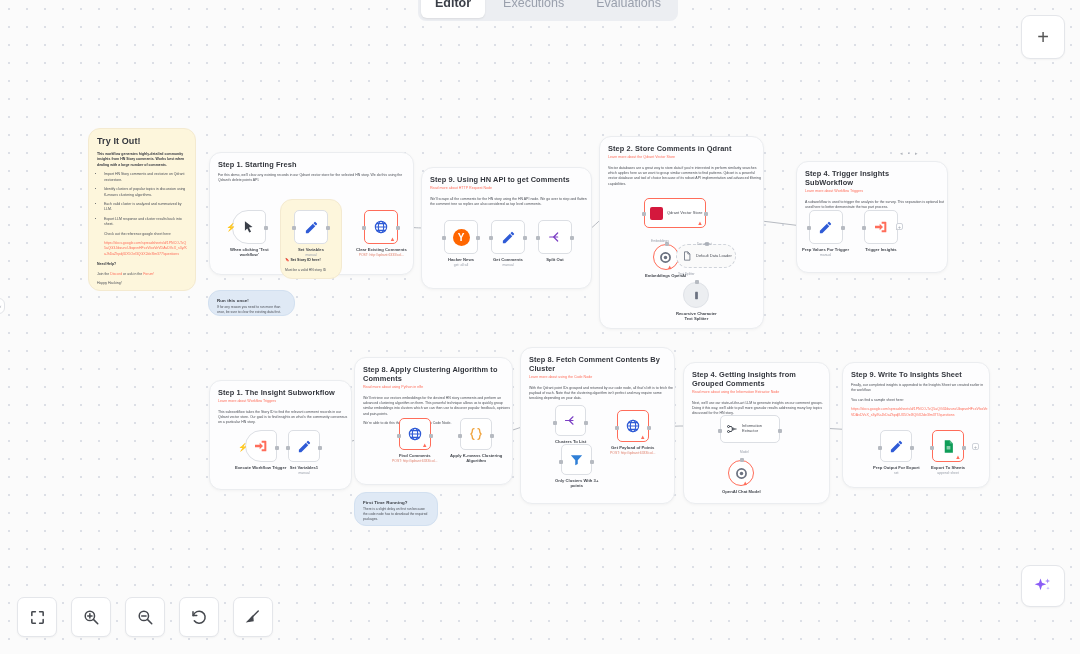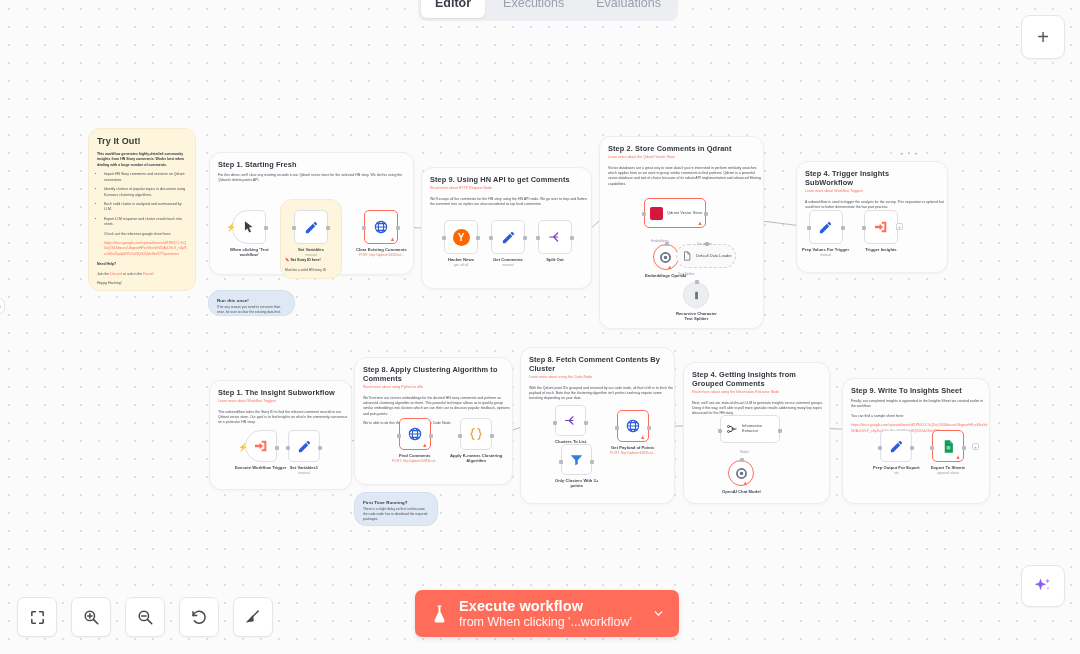--- a/index.html
+++ b/index.html
@@ -255,36 +255,20 @@
       </svg>
     </div>
     <div class="sq-btn">
       <svg width="18" height="18" viewBox="0 0 24 24" fill="none" stroke="#45484e" stroke-width="1.9" stroke-linecap="round">
         <path d="M19 4 L10 13"></path>
           <path d="M11.5 11.5 L5 18 L12 17 Z" fill="#45484e"></path>
       </svg>
     </div>
   </div>
 
-  <div id="execute-bar">
-    <span class="flask">
-      <svg width="17" height="20" viewBox="0 0 24 28" fill="#fff">
-        <path d="M9.5 2h5v1.6h-1.2v7.2l5.6 11.6c.8 1.7-.3 3.6-2.1 3.6H7.2c-1.9 0-3-1.9-2.1-3.6l5.6-11.6V3.6H9.5z"></path>
-      </svg>
-    </span>
-    <span class="labels">
-      <span class="l1">Execute workflow</span>
-      <span class="l2">from When clicking '...workflow'</span>
-    </span>
-    <span class="caret">
-      <svg width="13" height="13" viewBox="0 0 24 24" fill="none" stroke="#fff" stroke-width="2.6" stroke-linecap="round">
-        <path d="M6 9l6 6 6-6"></path>
-      </svg>
-    </span>
-  </div>
 
   <div class="sticky yellow big" style="left:88px; top:128px; width:108px; height:163px;">
     <h3>Try It Out!</h3>
     <p class="strong">This workflow generates highly-detailed community insights from HN Story comments. Works best when dealing with a large number of comments.</p>
     <ul>
       <li>Import HN Story comments and vectorize on Qdrant vectorstore.</li>
       <li>Identify clusters of popular topics in discussion using K-means clustering algorithms.</li>
       <li>Each valid cluster is analyzed and summarized by LLM.</li>
       <li>Export LLM response and cluster results back into sheet.</li>
     </ul>
@@ -631,21 +615,21 @@
           <circle cx="12" cy="12" r="3.2"></circle>
         </svg>
       <span class="warn" style="right:5px;bottom:-1px;">▲</span>
     </div>
     <div class="caption">OpenAI Chat Model</div>
   </div>
   <div style="position:absolute;left:740px;top:450px;font-size:3.2px;color:#9aa0ab;">
     <span>Model</span>
   </div>
 
-  <div class="sticky white shadow" style="left:842px; top:362px; width:148px; height:126px;margin-top:16px;">
+  <div class="sticky white shadow" style="left:842px; top:362px; width:148px; height:126px;">
     <h3>Step 9. Write To Insights Sheet</h3>
     <p style="width:138px;">Finally, our completed insights is appended to the Insights Sheet we created earlier in the workflow.</p>
     <p style="width:138px;">You can find a sample sheet here:</p>
     <p class="lnk" style="width:138px;">https://docs.google.com/spreadsheets/d/1PNCO-TcQ5aQG3JibzuncUbqxvnHFcxVfoxVeVDAvDVcX_s3y/KaJhDaZhpdjlUX5Oel3QGX2de3lm377/questions</p>
   </div>
 
   <div class="node" style="left:873px; top:430px;">
     <div class="box" style="width:32px;height:32px;">
       <span class="port l"></span>
         <span class="port r"></span>

